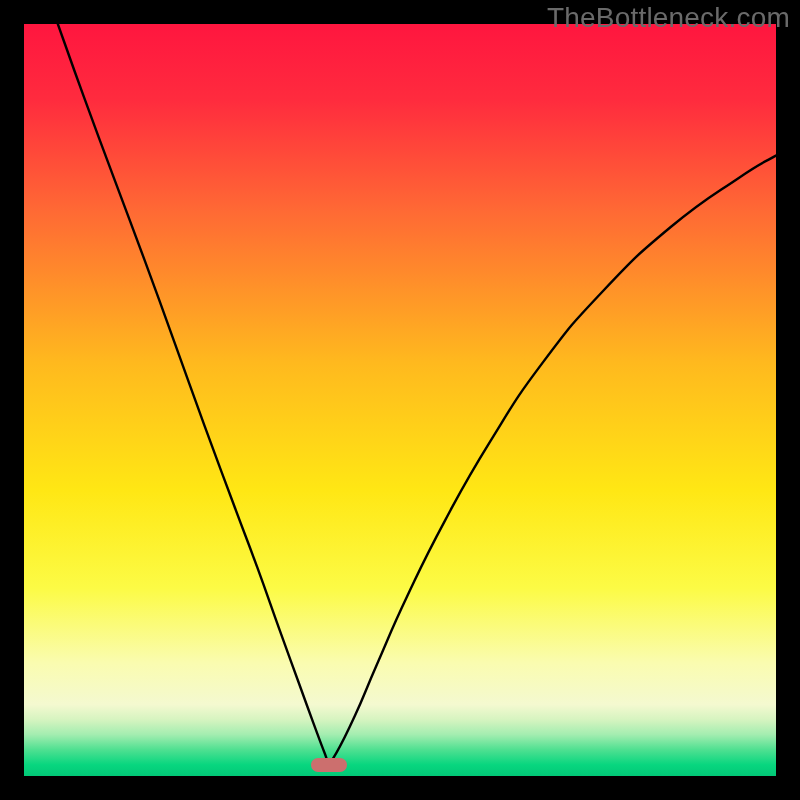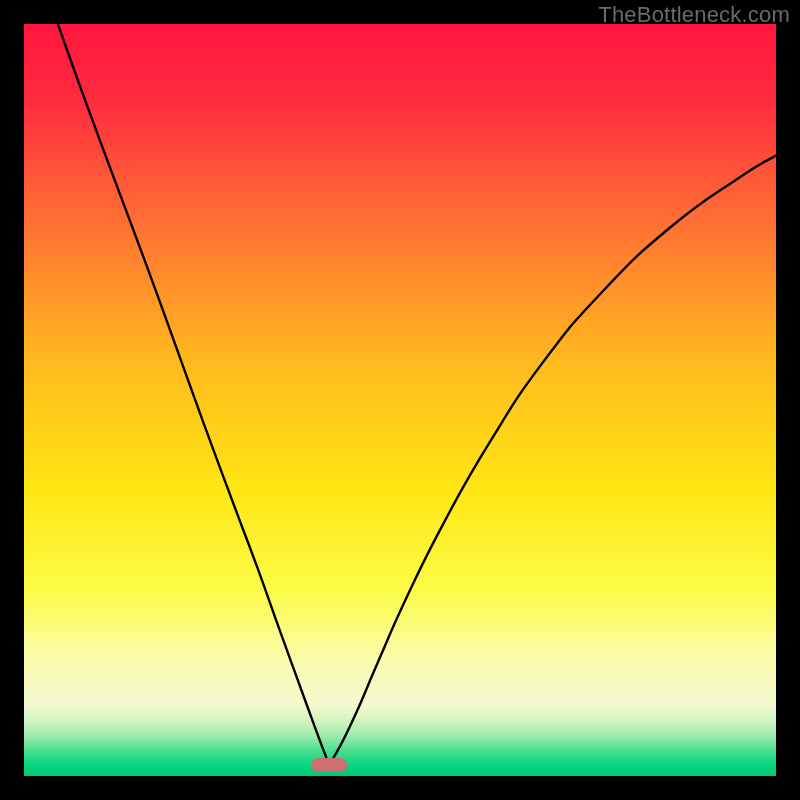--- a/index.html
+++ b/index.html
@@ -24,21 +24,21 @@
     left: 0;
     top: 0;
     width: 752px;
     height: 752px;
   }
   .watermark {
     position: absolute;
     top: 2px;
     right: 10px;
     color: #6a6a6a;
-    font-size: 22px;
+    font-size: 28px;
     font-weight: 500;
     letter-spacing: 0.2px;
   }
   .marker {
     position: absolute;
     width: 36px;
     height: 14px;
     border-radius: 7px;
     background: #cc6f6e;
     transform: translate(-50%, -50%);

